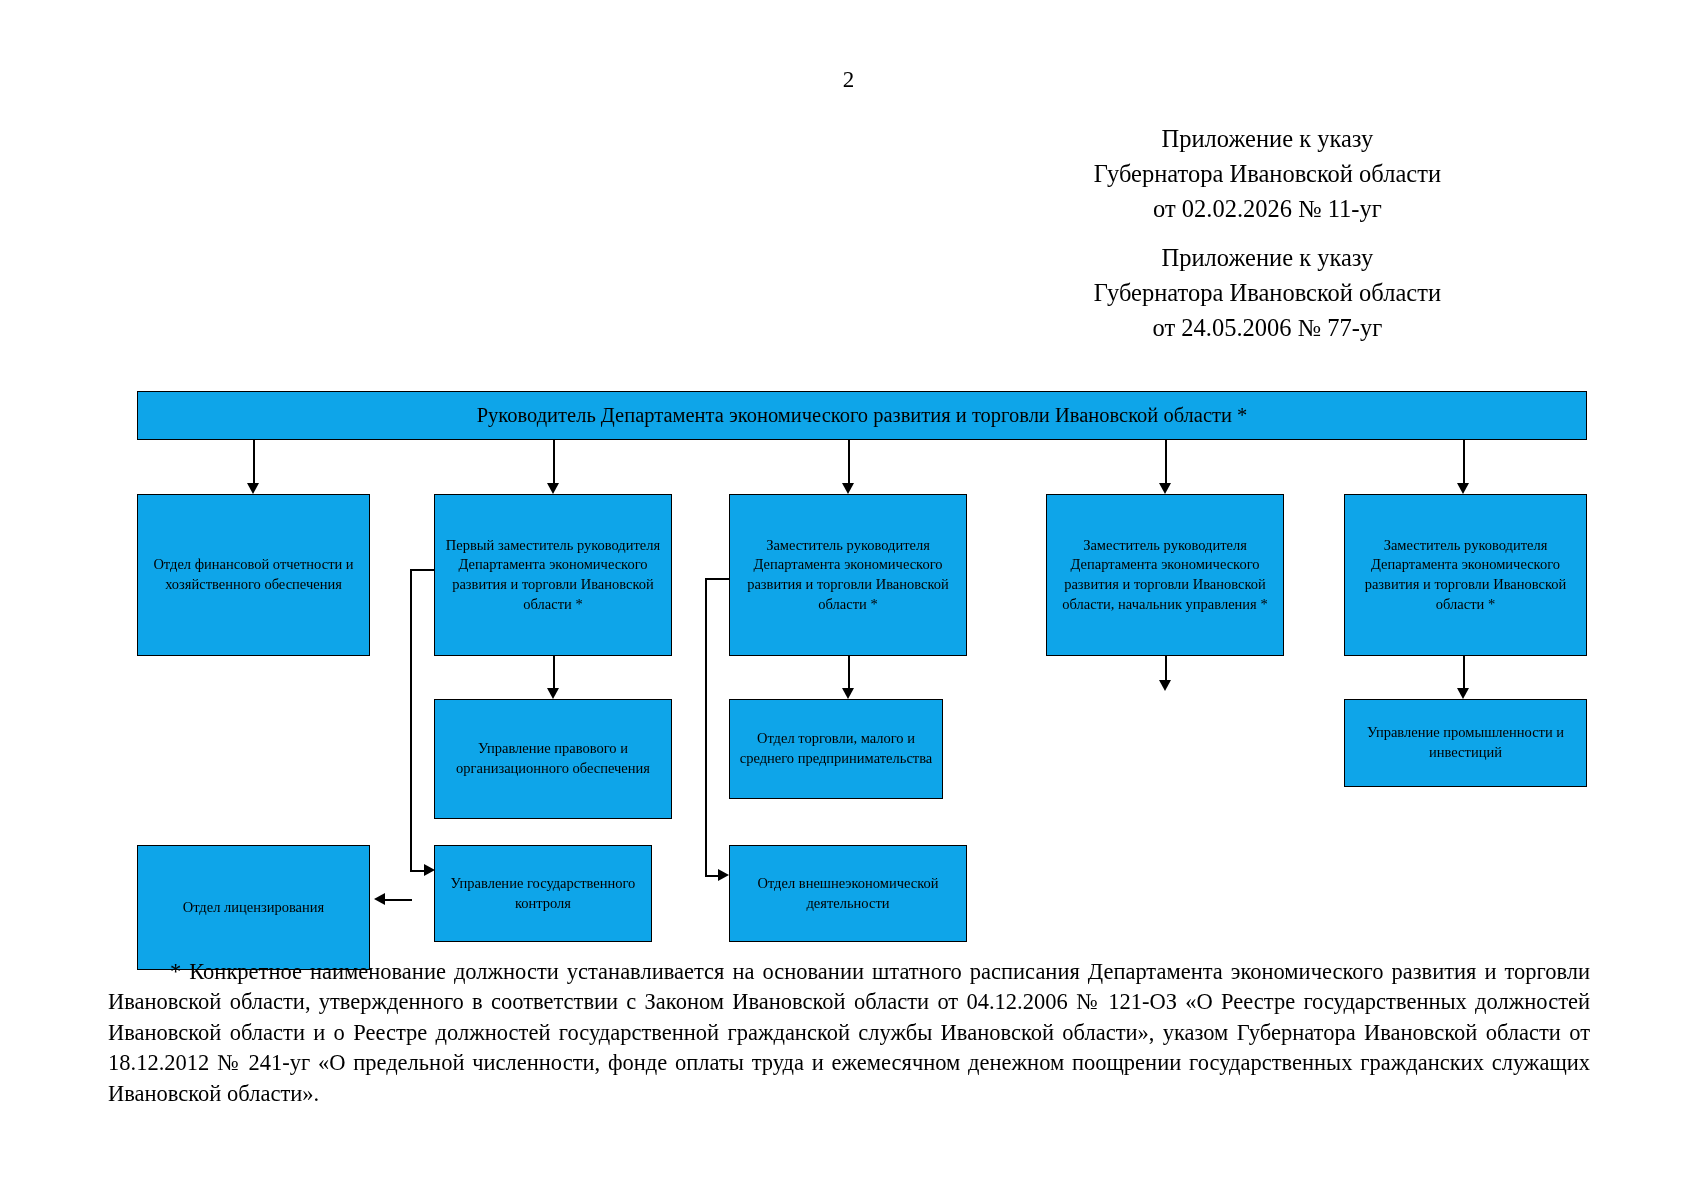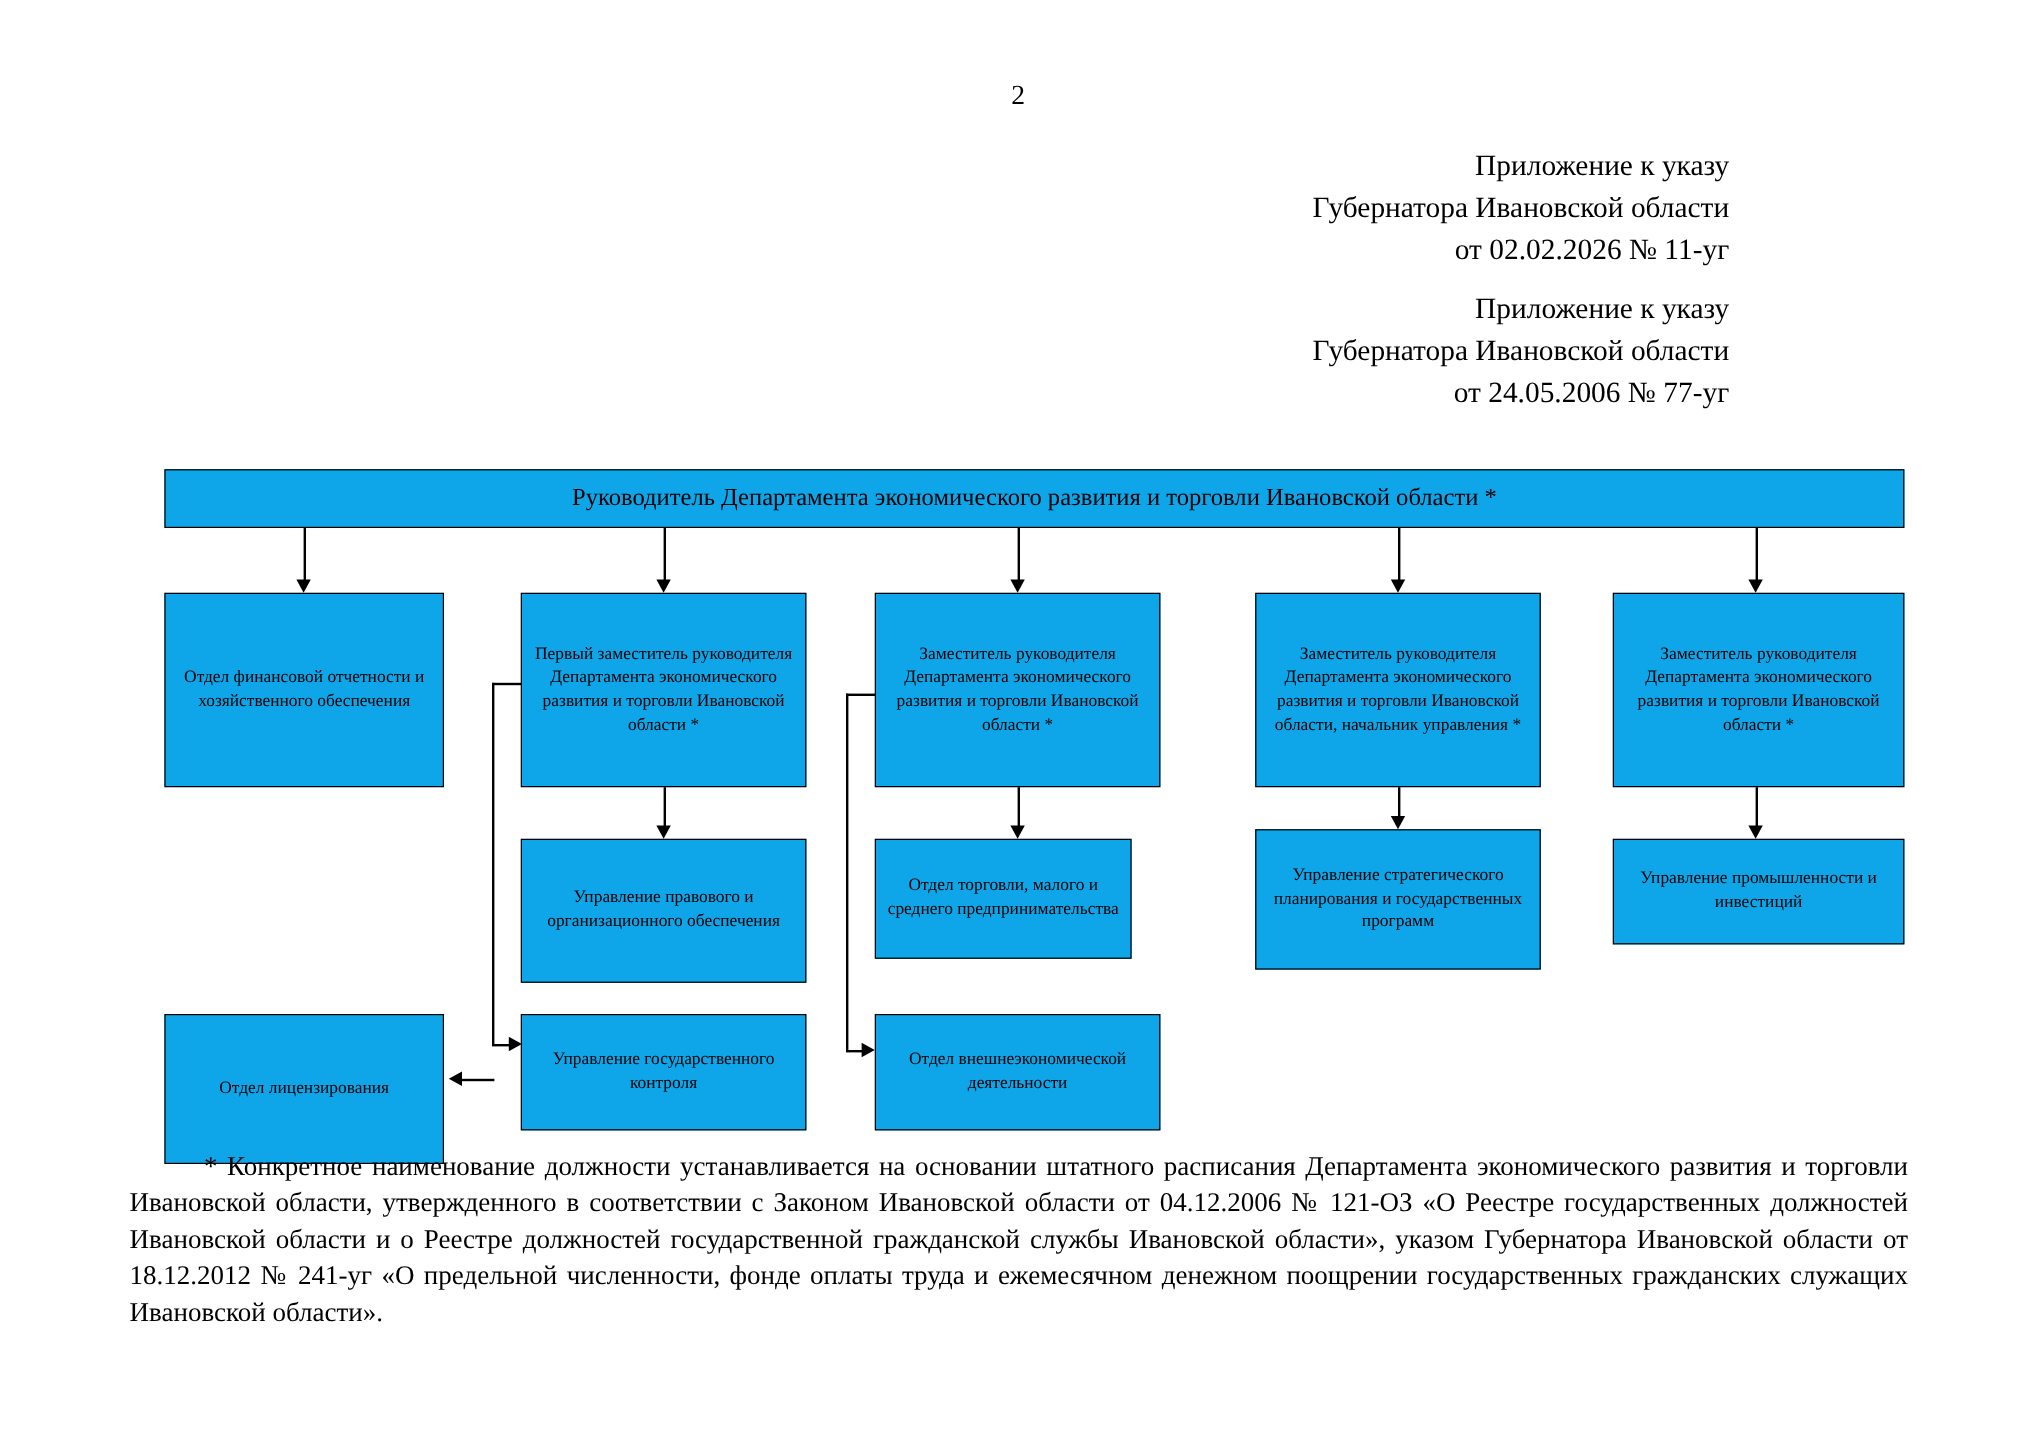--- a/index.html
+++ b/index.html
@@ -29,21 +29,21 @@
     width: 1697px;
     text-align: center;
     font-size: 23px;
     line-height: 1;
   }
 
   
   .approval {
     position: absolute;
     right: 256px;
-    text-align: right;
+    text-align: center;
     font-size: 24.5px;
     line-height: 1.42;
     white-space: nowrap;
   }
   .approval-1 { top: 122px; }
   .approval-2 { top: 241px; }
   .approval div { display: block; }
 
   
   #chart {
@@ -187,23 +187,20 @@
     <div class="arrow-down" style="left:1457px; top:688px;"></div>
 
     <div class="box" style="left:434px; top:699px; width:238px; height:120px;">
       <span class="box-inner">Управление правового и организационного обеспечения</span>
     </div>
 
     <div class="box" style="left:729px; top:699px; width:214px; height:100px;">
       <span class="box-inner">Отдел торговли, малого и среднего предпринимательства</span>
     </div>
 
-    <div class="box" style="left:1046px; top:691px; width:238px; height:117px;">
-      <span class="box-inner">Управление стратегического планирования и государственных программ</span>
-    </div>
 
     <div class="box" style="left:1344px; top:699px; width:243px; height:88px;">
       <span class="box-inner">Управление промышленности и инвестиций</span>
     </div>
 
     <div class="line hline" style="left:410px; top:569px; width:25px;"></div>
     <div class="line vline" style="left:410px; top:569px; height:302px;"></div>
 
     <div class="line hline" style="left:410px; top:870px; width:20px;"></div>
     <div class="arrow-right" style="left:424px; top:864px;"></div>
@@ -213,21 +210,21 @@
 
     <div class="line hline" style="left:705px; top:578px; width:25px;"></div>
     <div class="line vline" style="left:705px; top:578px; height:298px;"></div>
     <div class="line hline" style="left:705px; top:875px; width:16px;"></div>
     <div class="arrow-right" style="left:718px; top:869px;"></div>
 
     <div class="box" style="left:137px; top:845px; width:233px; height:125px;">
       <span class="box-inner">Отдел лицензирования</span>
     </div>
 
-    <div class="box" style="left:434px; top:845px; width:238px; height:97px;justify-content:flex-end;">
+    <div class="box" style="left:434px; top:845px; width:218px; height:97px;justify-content:flex-end;">
       <span class="box-inner">Управление государственного контроля</span>
     </div>
 
     <div class="box" style="left:729px; top:845px; width:238px; height:97px;">
       <span class="box-inner">Отдел внешнеэкономической деятельности</span>
     </div>
 
   </div>
 
   <div class="footnote">* Конкретное наименование должности устанавливается на основании штатного расписания Департамента экономического развития и торговли Ивановской области, утвержденного в соответствии с Законом Ивановской области от 04.12.2006 № 121-ОЗ «О Реестре государственных должностей Ивановской области и о Реестре должностей государственной гражданской службы Ивановской области», указом Губернатора Ивановской области от 18.12.2012 № 241-уг «О предельной численности, фонде оплаты труда и ежемесячном денежном поощрении государственных гражданских служащих Ивановской области».</div>

